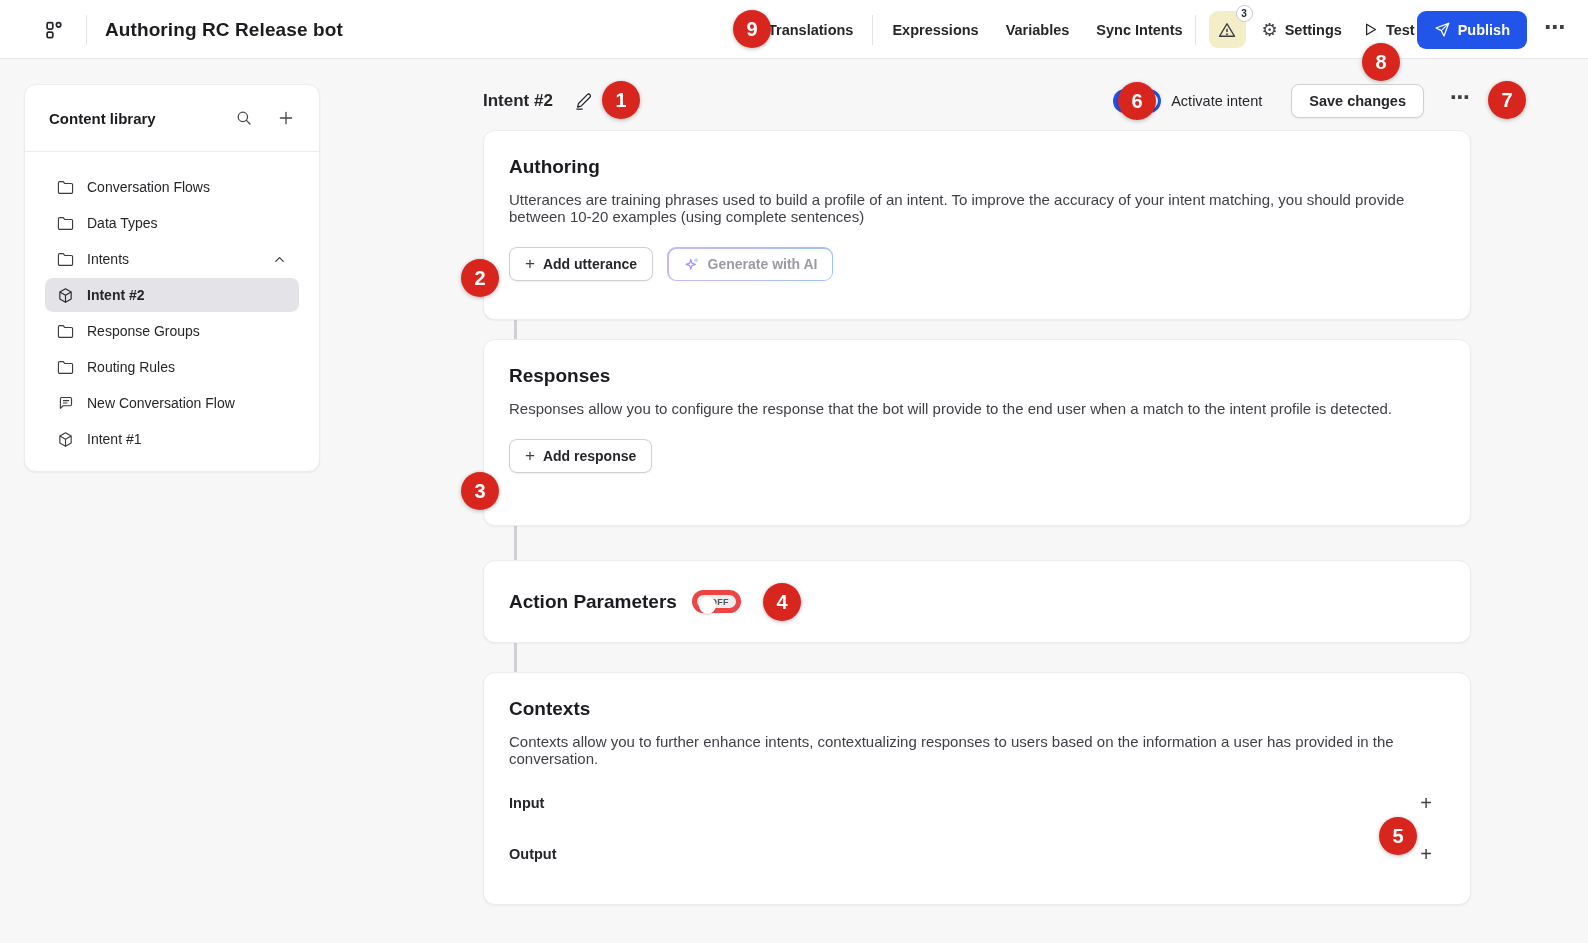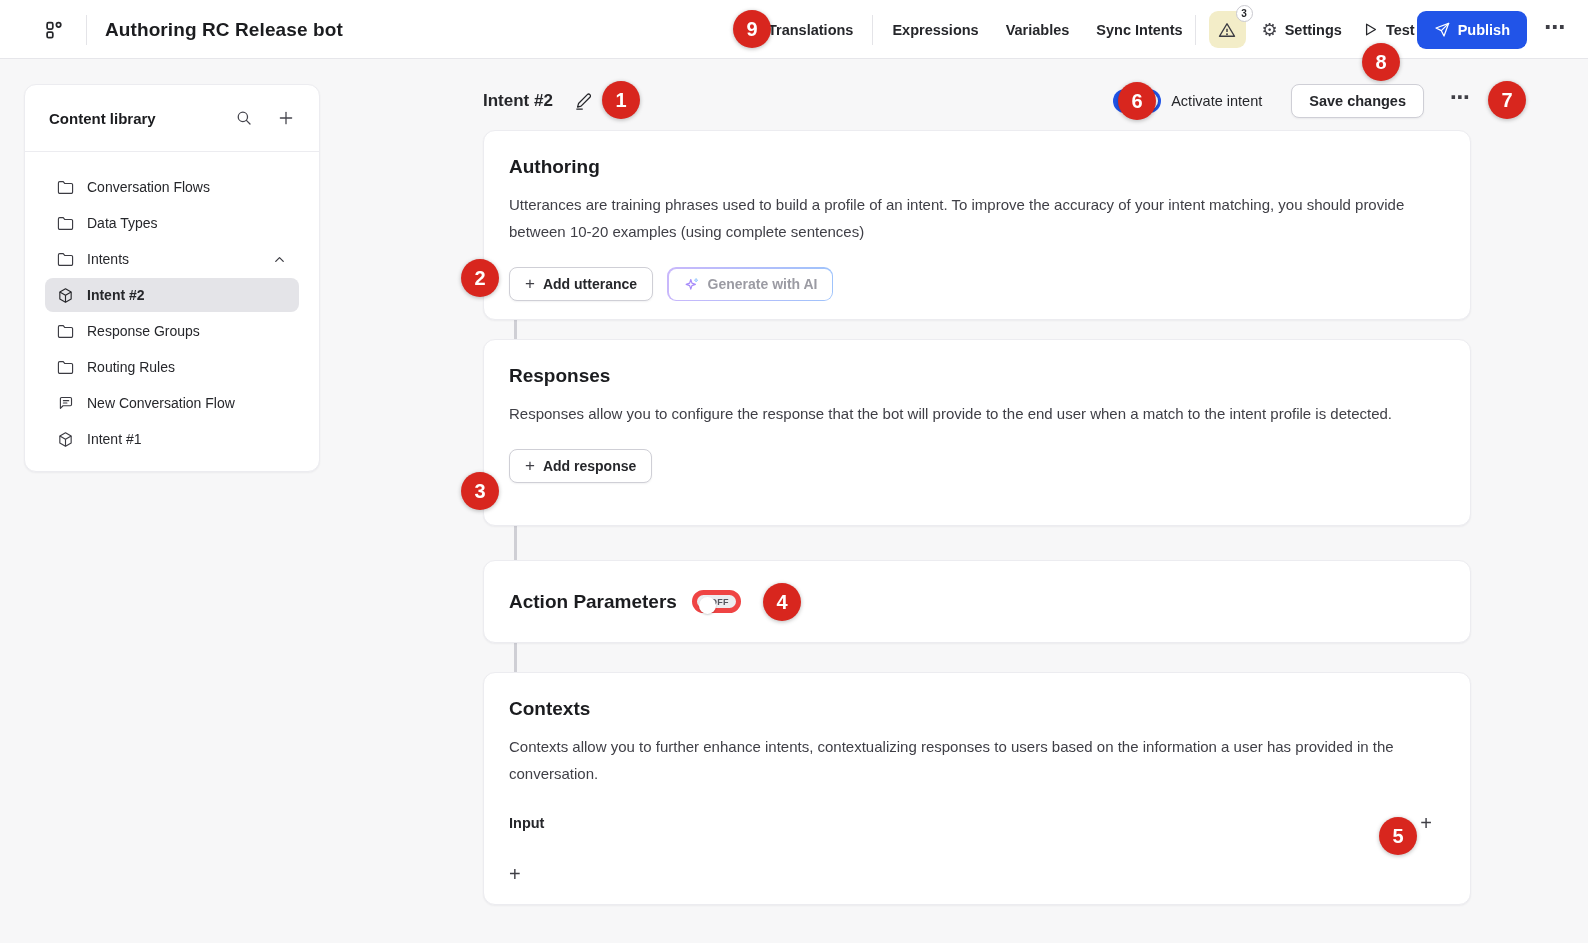--- a/index.html
+++ b/index.html
@@ -93,21 +93,21 @@
     position:absolute; left:483px; width:988px;
     background:#ffffff; border:1px solid #ececf0; border-radius:12px;
     box-shadow:0 1px 2px rgba(16,24,40,.05); z-index:1; padding:0 25px;
   }
   .card-utterances { top:130px; height:190px; }
   .card-responses  { top:339px; height:187px; }
   .card-action     { top:560px; height:83px; display:flex; align-items:center; }
   .card-contexts   { top:672px; height:233px; }
   .card-title { font-size:19px; font-weight:700; color:#1b1c1f; padding-top:25px; }
   .card-action .card-title { padding-top:0; }
-  .card-desc { margin-top:13px; font-size:15px; line-height:27px; color:#3f3f46; max-width:912px; }
+  .card-desc { margin-top:13px; font-size:15px; line-height:17px; color:#3f3f46; max-width:912px; }
   .btn-row { display:flex; align-items:center; gap:14px; margin-top:22px; }
   .btn-secondary {
     height:34px; padding:0 15px; border-radius:8px; background:#ffffff;
     border:1px solid #cfcfd6; box-shadow:0 1px 2px rgba(16,24,40,.06);
     font-size:14px; font-weight:700; color:#26272b; display:flex; align-items:center; gap:8px;
     cursor:pointer; font-family:inherit;
   }
   .btn-secondary .plus-g { font-size:17px; font-weight:400; color:#3f3f46; line-height:1; margin-top:-1px;}
   .btn-ai {
     padding:1.5px; border-radius:9px;
@@ -380,20 +380,21 @@
 
   <div class="card card-contexts">
     <div class="card-title">Contexts</div>
     <div class="card-desc">Contexts allow you to further enhance intents, contextualizing responses to users based on the information a user has provided in the conversation.</div>
     <div class="ctx-rows">
       <div class="ctx-row">
         <span class="ctx-label">Input</span>
         <span class="ctx-plus">+</span>
       </div>
       <div class="ctx-row">
+        <span class="ctx-label">Output</span>
         <span class="ctx-plus">+</span>
       </div>
     </div>
   </div>
 
   <div class="anno a1">1</div>
   <div class="anno a2">2</div>
   <div class="anno a3">3</div>
   <div class="anno a4">4</div>
   <div class="anno a5">5</div>

